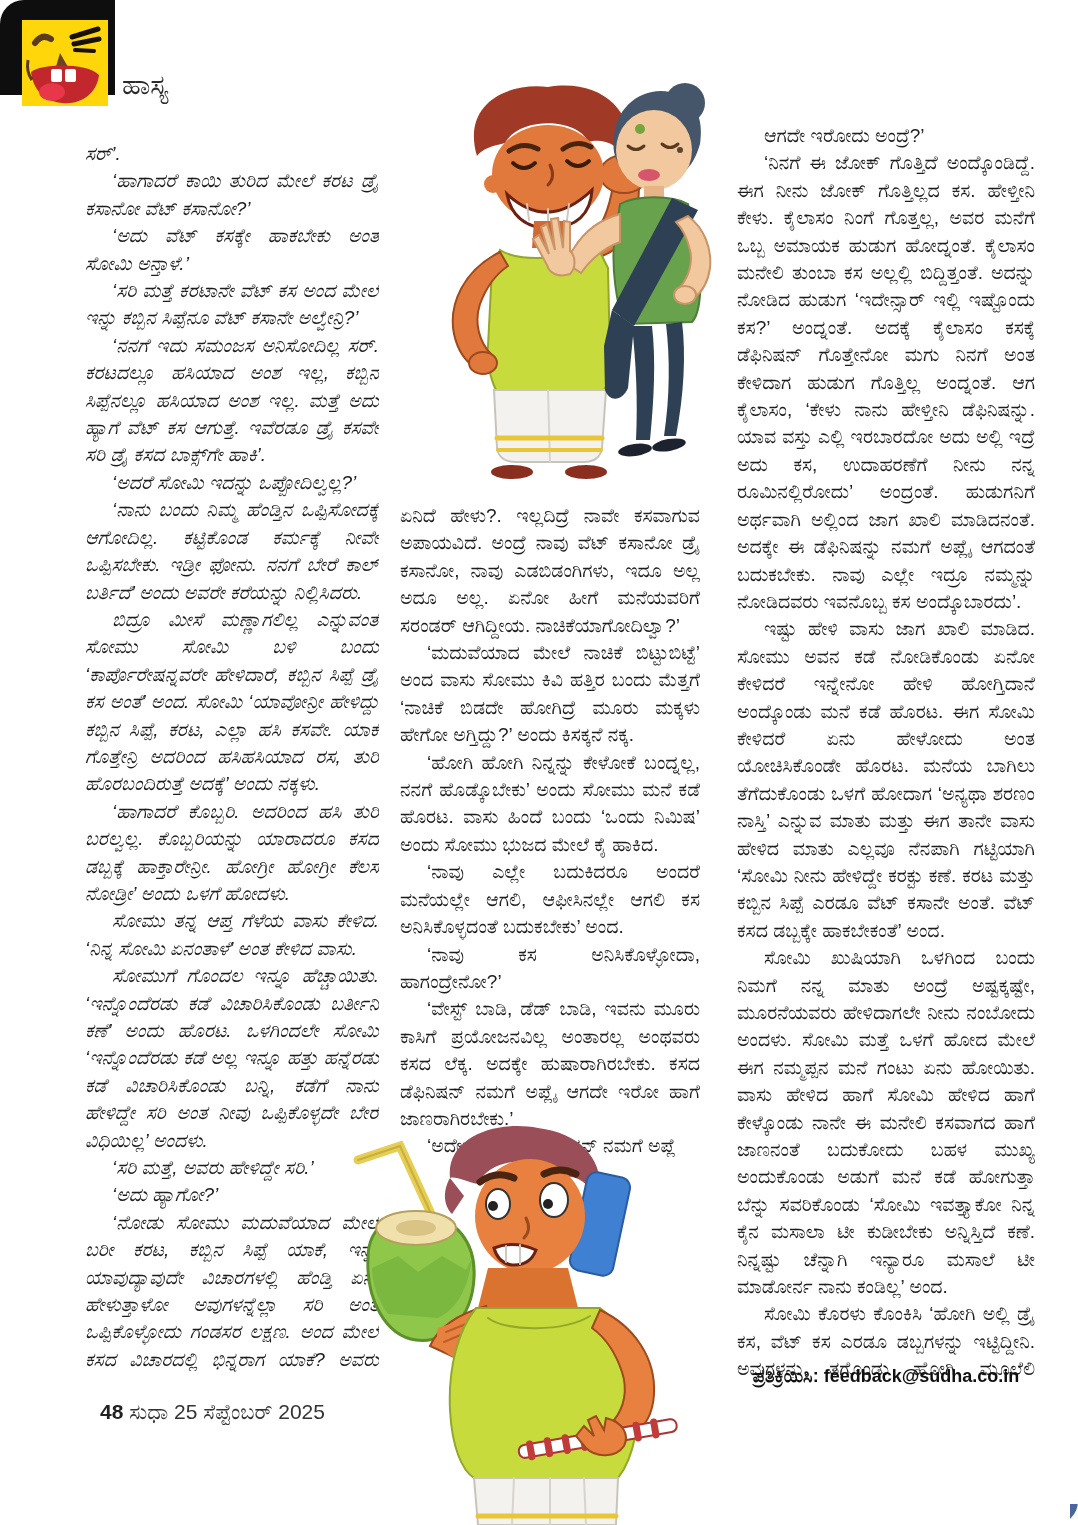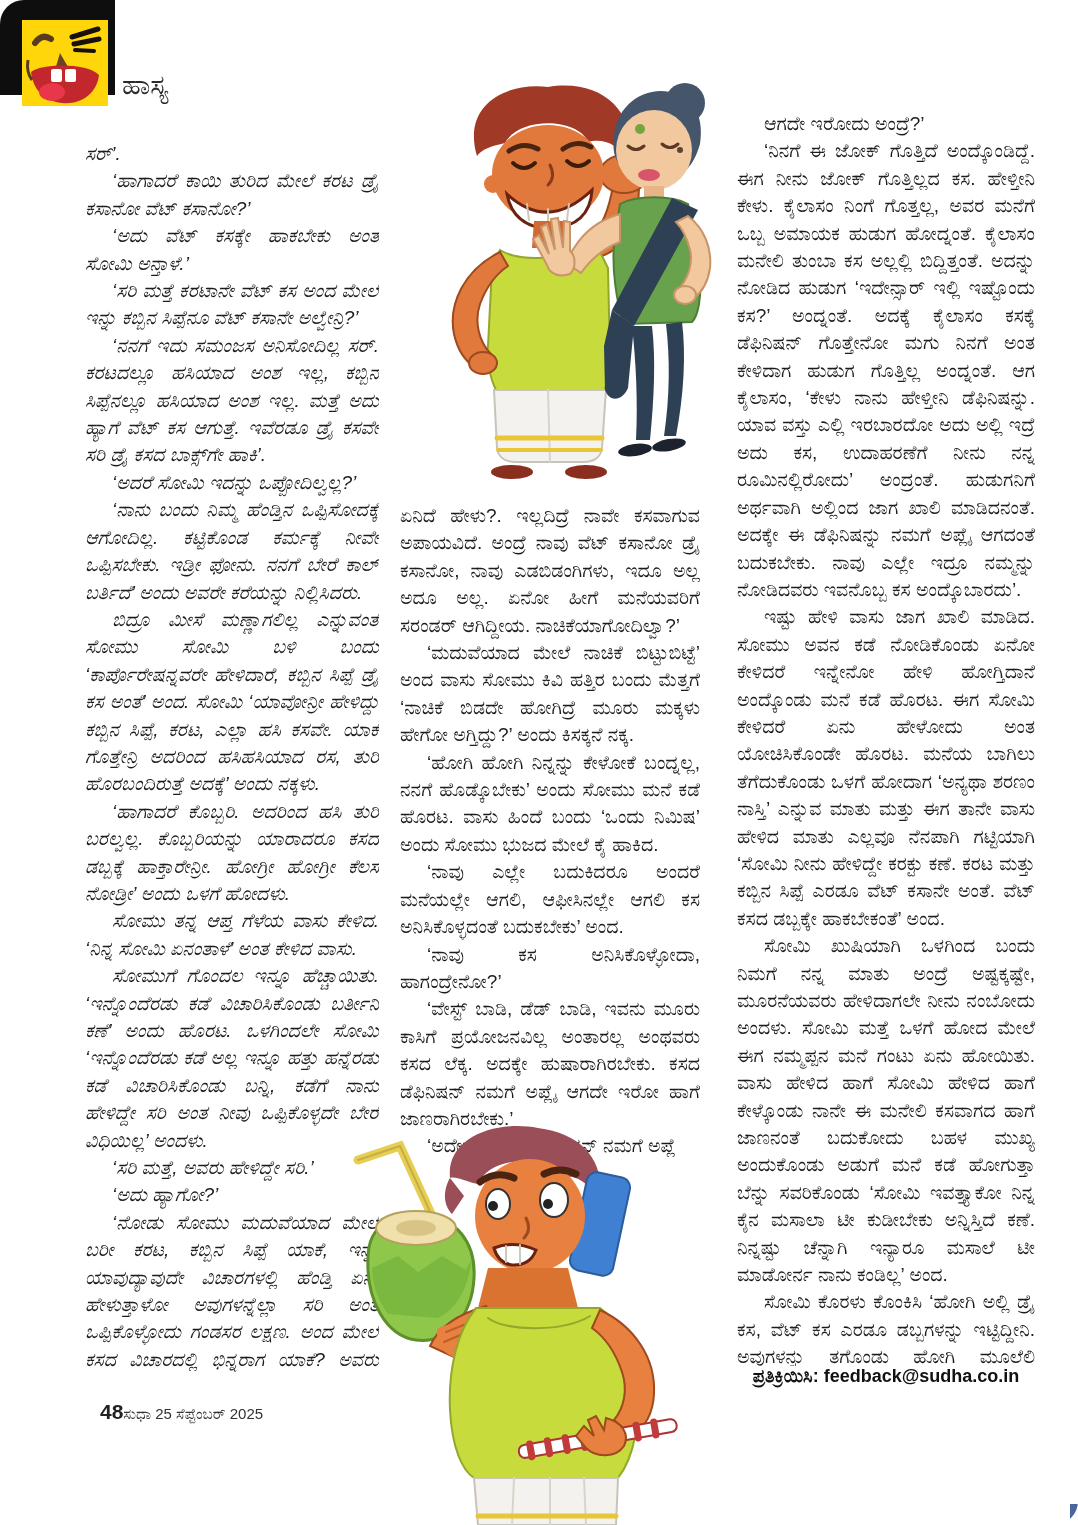--- a/index.html
+++ b/index.html
@@ -8,36 +8,36 @@
 
   .logo-black { position:absolute; left:0; top:0; width:115px; height:95px; background:#0e0e0e; }
   .logo-yellow { position:absolute; left:22px; top:20px; width:86px; height:86px; background:#FFD60A; }
   .logo-yellow svg { display:block; width:100%; height:100%; }
 
   .section-label { position:absolute; left:122px; top:70px; font-size:27px; color:#2b2b2b; }
 
   .textcol { position:absolute; overflow:hidden; }
   .col1 { left:85px;  top:140px;  width:294px; height:1238px;font-style:italic; }
   .col2 { left:400px; top:502px;  width:300px; height:662px; }
-  .col3 { left:737px; top:110px;  width:298px; height:1256px; }
+  .col3 { left:737px; top:122px;  width:298px; height:1256px; }
 
   .para { margin:0; text-indent:27px; text-align:justify; font-size:19px; line-height:27.4px; color:#1c1c1c; }
   .para.noindent { text-indent:0; }
 
   .feedback { position:absolute; left:737px; top:1366px; width:298px; text-align:center;
               font-weight:bold; font-size:18px; color:#111; }
 
   .illus { position:absolute; }
   .illus svg { display:block; width:100%; height:100%; }
   .top-cartoon { left:352px; top:58px; width:392px; height:432px; }
   .bottom-cartoon { left:338px; top:1118px; width:362px; height:407px; }
 
-  .footer { position:absolute; left:100px; top:1400px; display:flex; align-items:baseline; gap:0; }
+  .footer { position:absolute; left:100px; top:1400px; display:flex; align-items:baseline; gap:6px; }
   .footer .pagenum { font-size:21px; font-weight:bold; color:#222; }
-  .footer .issue { font-size:15px; color:#333; }
+  .footer .issue { font-size:21px; color:#333; }
 
   .corner-mark { position:absolute; left:1070px; top:1504px; width:8px; height:21px; background:#49679e; }
 </style>
 </head>
 <body>
 
 <div class="page">
 
   <div class="logo-black"></div>
   <div class="logo-yellow">

